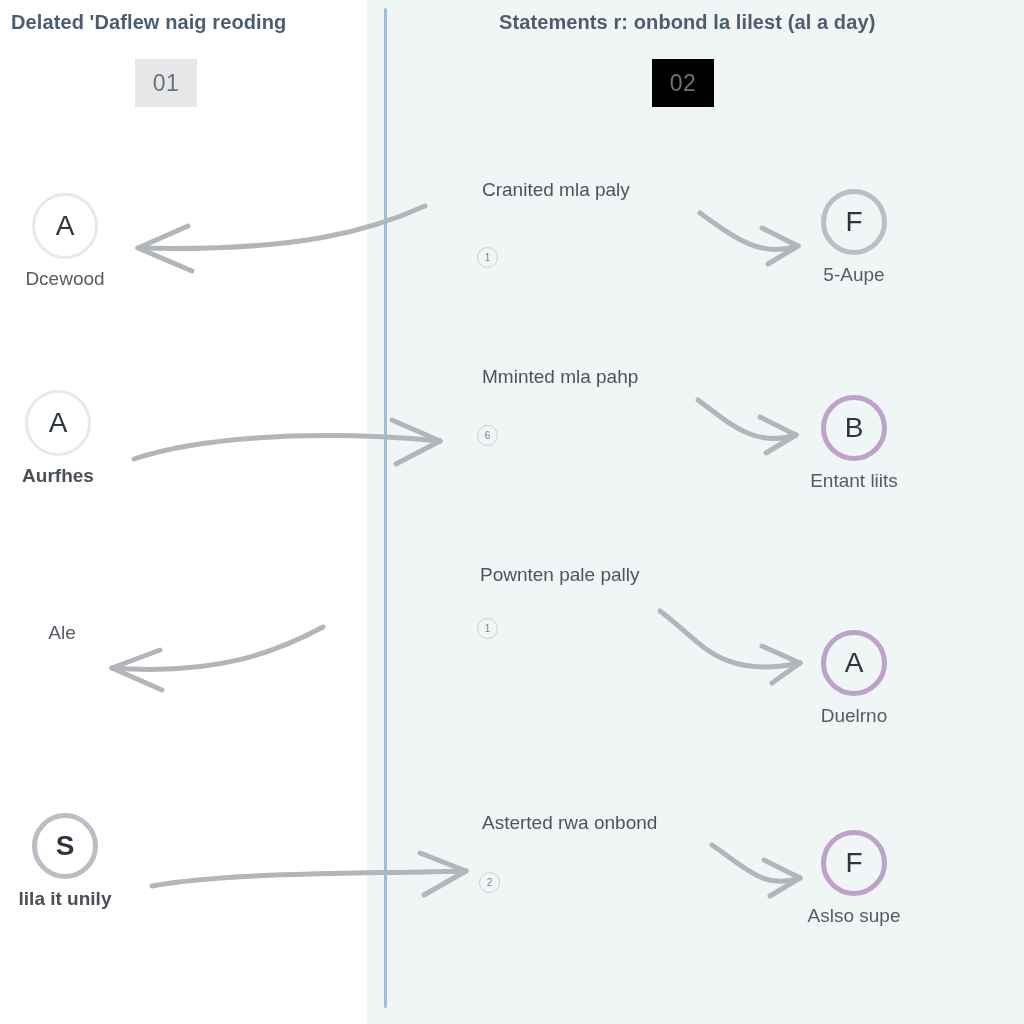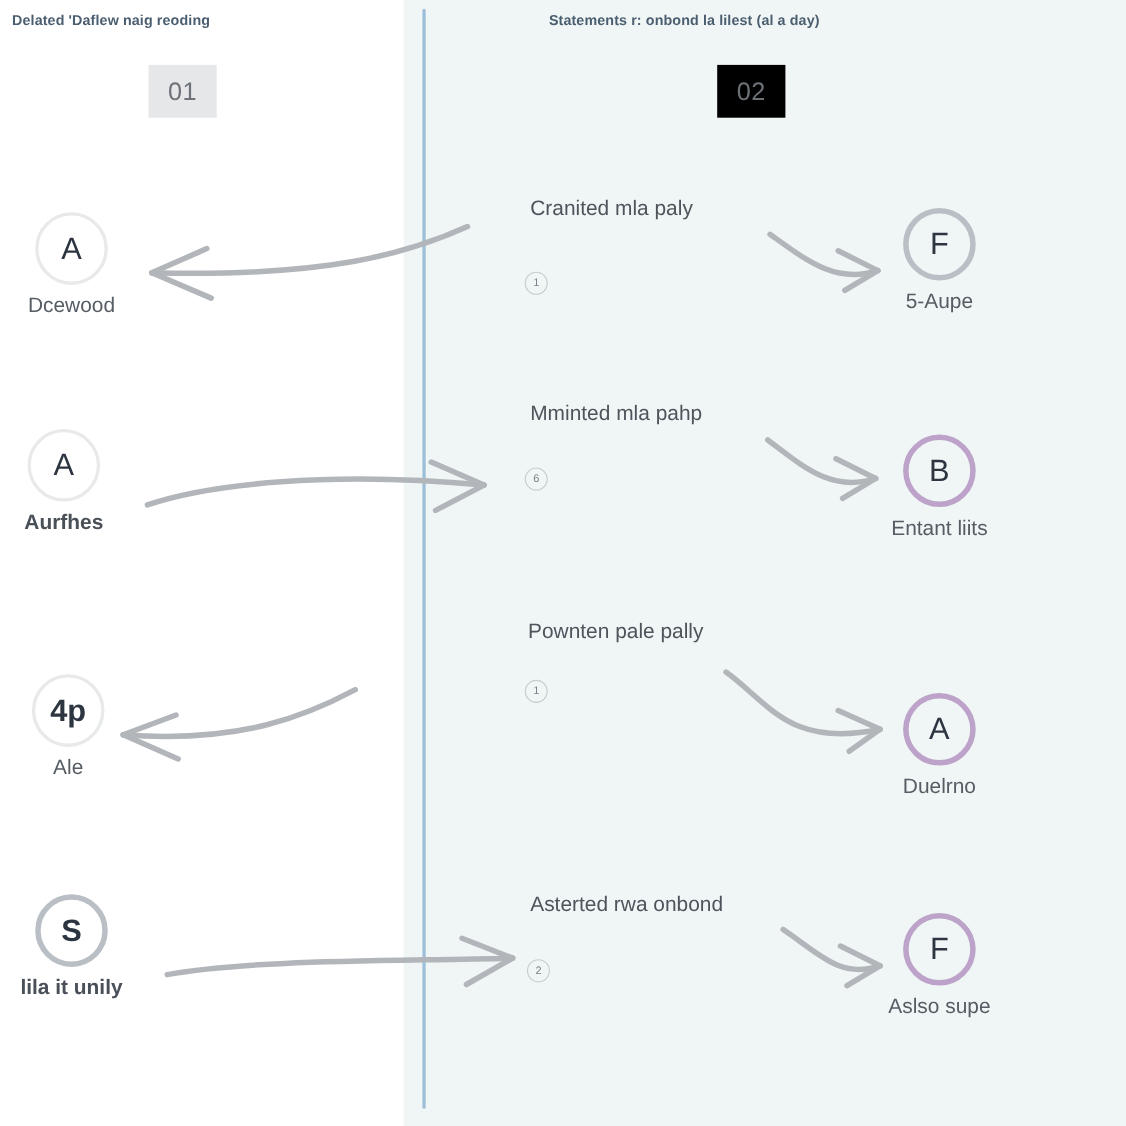--- a/index.html
+++ b/index.html
@@ -40,21 +40,21 @@
     top: 8px;
     width: 3px;
     height: 1000px;
     background: #9cc0d9;
     border-radius: 2px;
   }
 
   
   .panel-title {
     position: absolute;
-    font-size: 13px;
+    font-size: 20px;
     font-weight: bold;
     color: #4b5e70;
     letter-spacing: .1px;
     white-space: nowrap;
   }
   #title-left  { left: 11px;  top: 11px; }
   #title-right { left: 499px; top: 11px; }
 
   .step-badge {
     position: absolute;
@@ -230,21 +230,20 @@
 
   <div class="statement" style="left:482px; top:366px;">Mminted mla pahp</div>
   <div class="bullet" style="left:477px; top:425px;">6</div>
 
   <div class="node" style="left:854px; top:395px;">
     <div class="ring thick-purple">B</div>
     <div class="caption">Entant liits</div>
   </div>
 
   <div class="node" style="left:62px; top:613px;">
-    <div class="ring thin-light bold-num">4p</div>
     <div class="caption">Ale</div>
   </div>
 
   <div class="statement" style="left:480px; top:564px;">Pownten pale pally</div>
   <div class="bullet" style="left:477px; top:618px;">1</div>
 
   <div class="node" style="left:854px; top:630px;">
     <div class="ring thick-purple">A</div>
     <div class="caption">Duelrno</div>
   </div>

